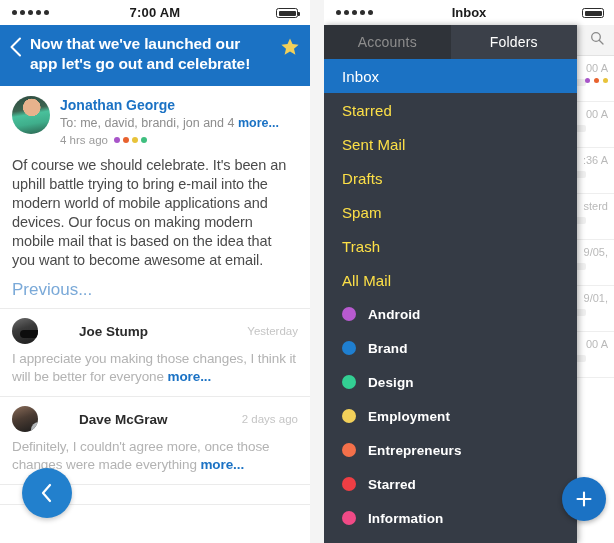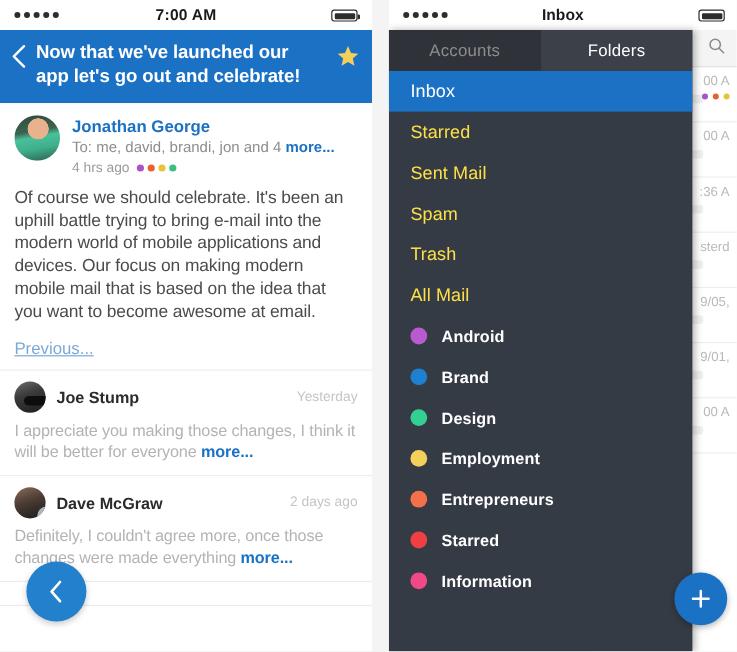--- a/index.html
+++ b/index.html
@@ -69,26 +69,26 @@
   .recips .more{color:#1b72c4;font-weight:bold;}
   .timeline{display:flex;align-items:center;margin-top:2px;}
   .when{font-size:11.5px;color:#9b9b9b;line-height:14px;}
   .labeldots{display:flex;gap:3px;margin-left:6px;}
   .labeldots i{width:6px;height:6px;border-radius:50%;display:block;}
 
   .body-copy{margin-top:9px;}
   .body-copy p{
     margin:0 0 12px 0;font-size:14.5px;line-height:19px;color:#4b4b4b;letter-spacing:-.1px;
   }
-  .prev-link{font-size:14px;color:#7aa9d8;line-height:16px;padding-bottom:2px;display:block;text-decoration:underline;}
+  .prev-link{font-size:17px;color:#7aa9d8;line-height:16px;padding-bottom:2px;display:block;}
 
   .msg-collapsed{padding:9px 12px 10px 12px;border-bottom:1px solid #ebebeb;background:#fff;position:relative;}
   .mc-head{display:flex;align-items:center;}
   .mc-av{width:26px;height:26px;border-radius:50%;flex:0 0 26px;margin-right:9px;overflow:hidden;position:relative;}
-  .mc-name{font-size:13.5px;font-weight:bold;color:#2b2b2b;flex:1;line-height:17px;}
+  .mc-name{font-size:13.5px;font-weight:bold;color:#2b2b2b;flex:1;line-height:17px;margin-left:32px;}
   .mc-date{font-size:11.5px;color:#c5c5c5;line-height:16px;}
   .mc-snippet{margin-top:6px;font-size:13.5px;line-height:18px;color:#b3b3b3;letter-spacing:-.1px;}
   .mc-snippet .more{color:#1b72c4;font-weight:bold;}
 
   .fab-back{
     position:absolute;left:22px;top:468px;width:50px;height:50px;border-radius:50%;
     background:#2280cd;box-shadow:0 2px 5px rgba(0,0,0,.22);
     display:flex;align-items:center;justify-content:center;z-index:20;
   }
 
@@ -317,20 +317,21 @@
 
     <div class="drawer">
       <div class="drawer-tabs">
         <div class="dtab inactive">Accounts</div>
         <div class="dtab active">Folders</div>
       </div>
       <div id="folderlist">
           <div class="folder selected">Inbox</div>
           <div class="folder">Starred</div>
           <div class="folder">Sent Mail</div>
+          <div class="folder">Drafts</div>
           <div class="folder">Spam</div>
           <div class="folder">Trash</div>
           <div class="folder">All Mail</div>
         </div>
       <div id="labellist">
           <div class="label-row">
             <span class="label-dot" style="background: rgb(184, 90, 208);"></span>
             <span class="label-name">Android</span>
           </div>
           <div class="label-row">

